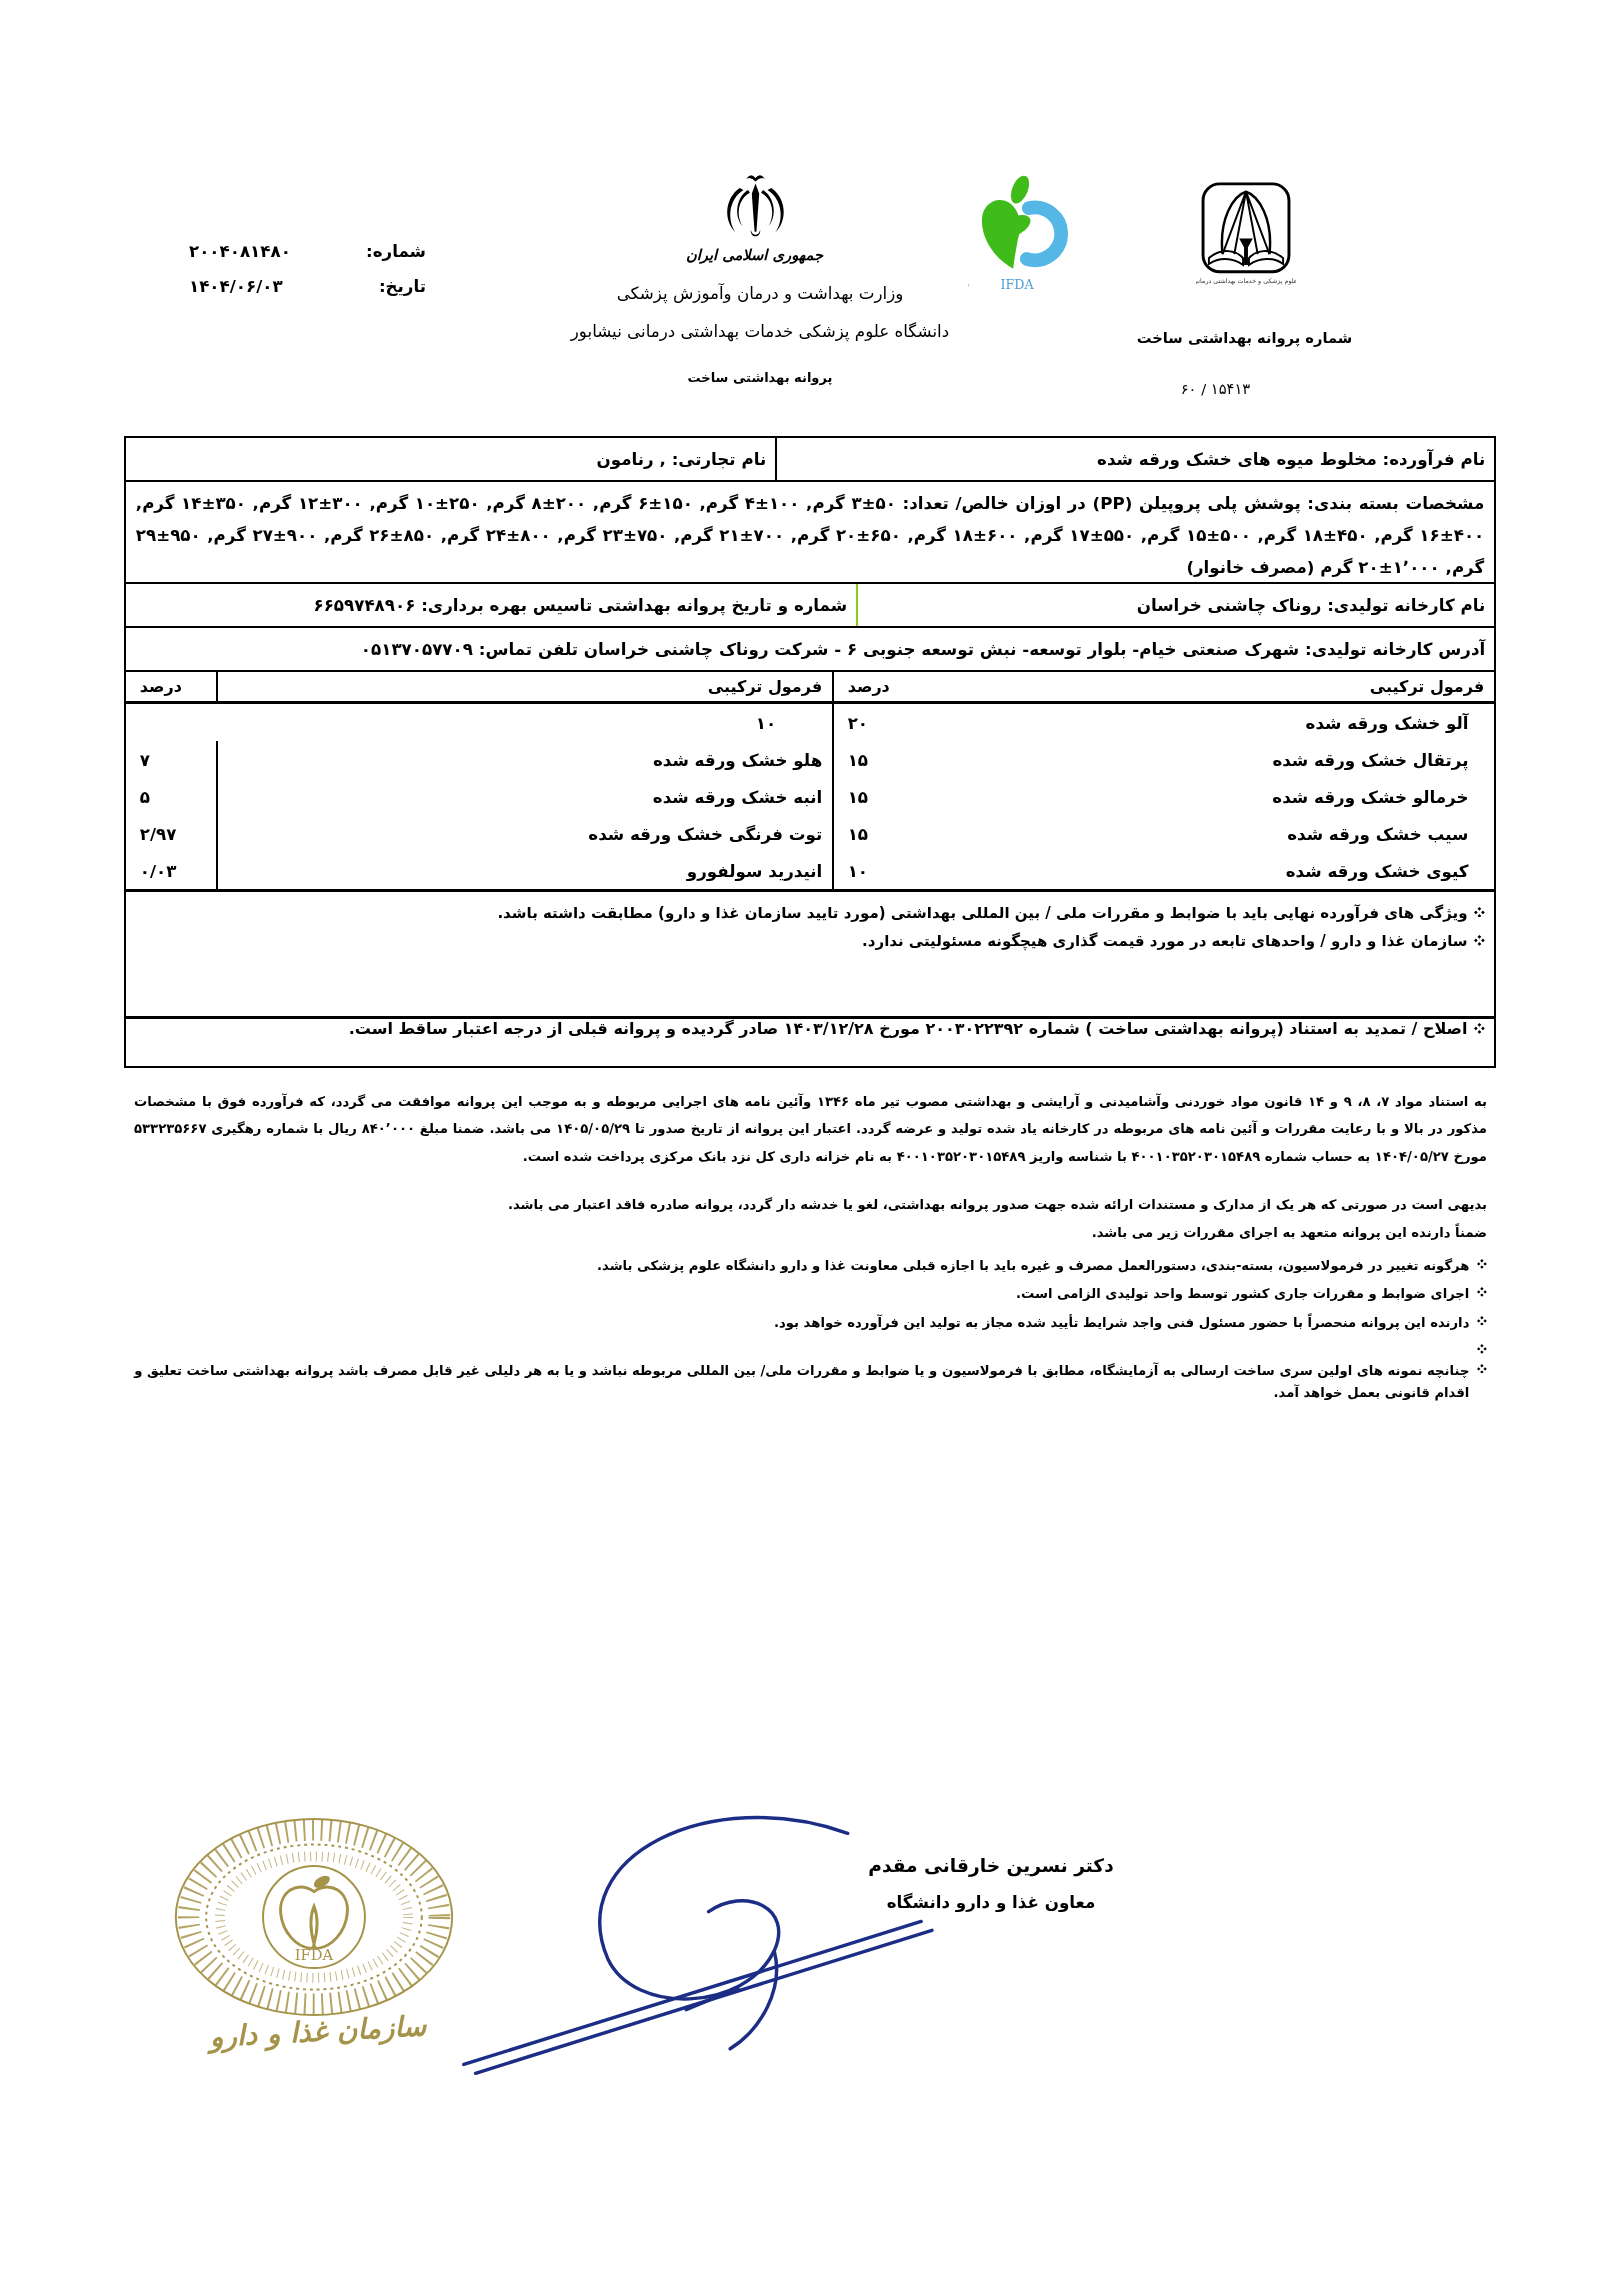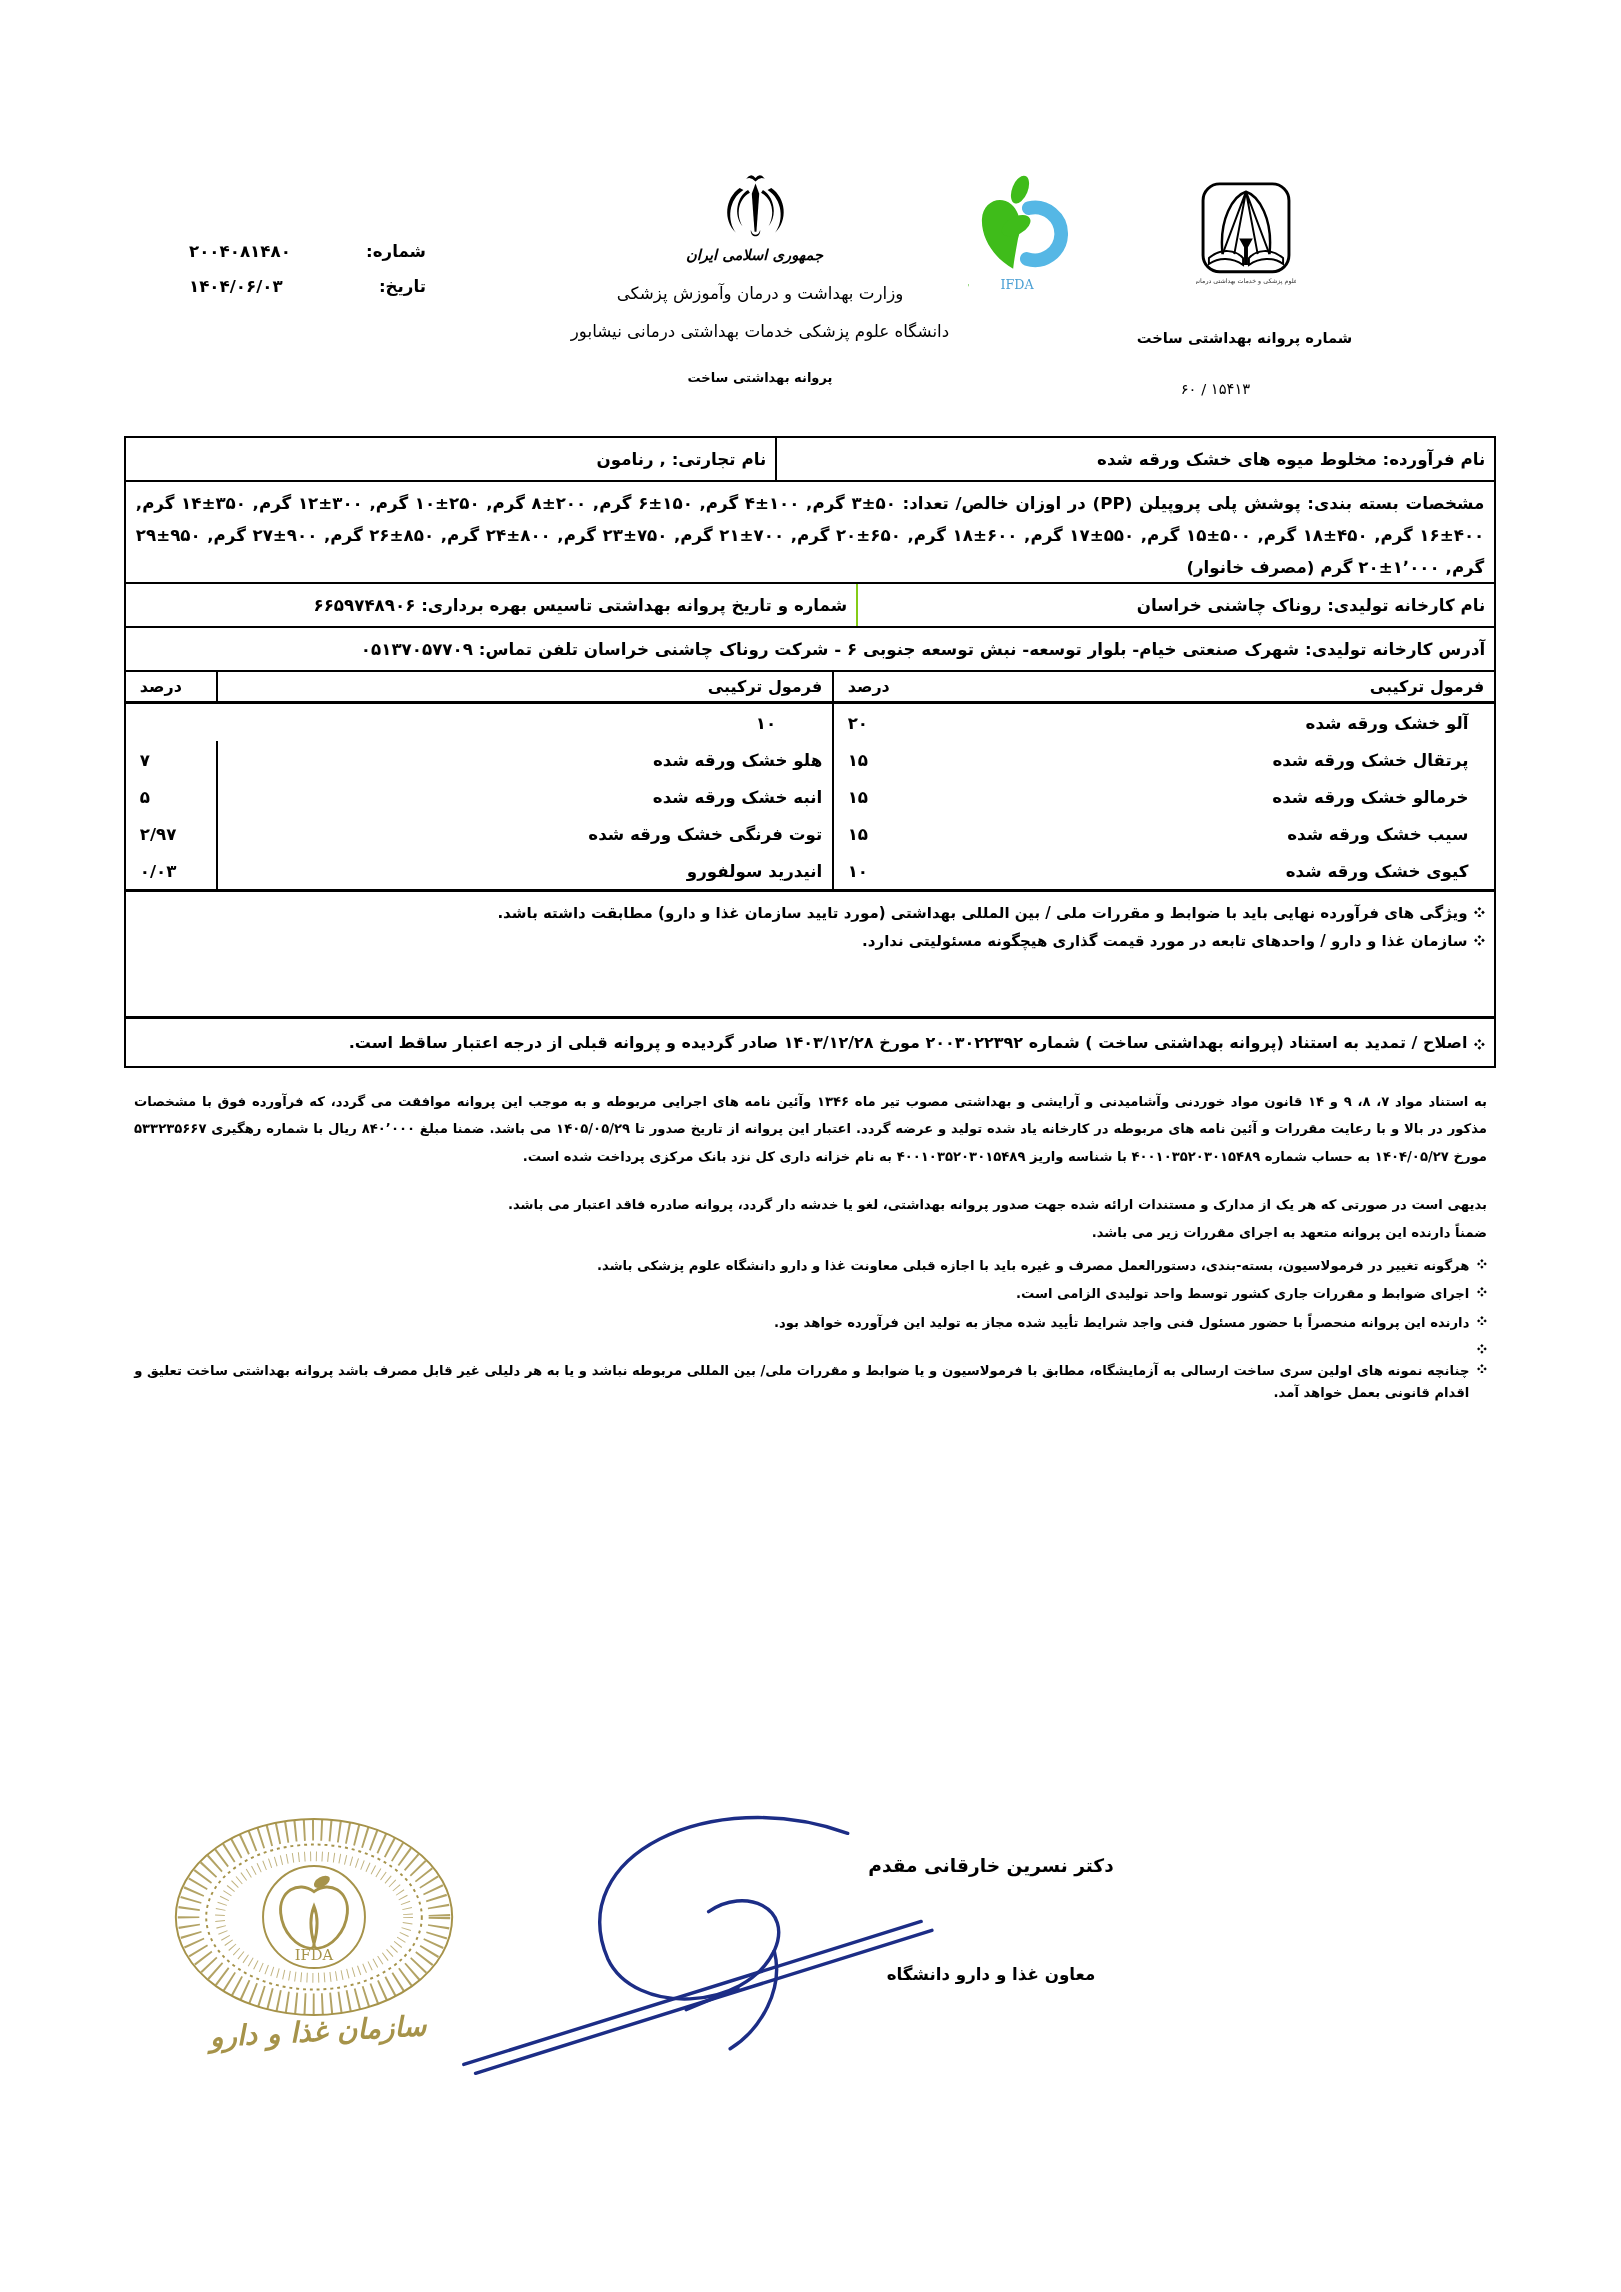--- a/index.html
+++ b/index.html
@@ -39,36 +39,36 @@
   .c-fr { width:574px; display:flex; align-items:center; padding-right:9.8px; }
   .c-pr { width:86px;  display:flex; align-items:center; padding-left:13.7px; direction:ltr; justify-content:flex-start; }
   .c-fl { width:616px; border-right:2px solid #000; display:flex; align-items:center; padding-right:9.8px; }
   .c-pl { width:90px;  border-right:2px solid #000; display:flex; align-items:center; padding-left:11.8px; direction:ltr; justify-content:flex-start; }
   .comp-section { border-bottom:3.9px solid #000; }
   .comp-row { display:flex; height:37px; }
   .comp-row .c-fr { padding-right:25.5px; }
   .notes-cell { height:127px; padding:10.8px 8.8px 0; border-bottom:3.9px solid #000; font-size:15px; }
   .note-line { display:flex; gap:6.9px; margin-bottom:7.8px; line-height:20.6px; align-items:flex-start; }
   .dia { flex:0 0 auto; margin-top:3.9px; }
-  .amend-row { height:47px; display:flex; align-items:center; gap:6.9px; padding:0 8.8px; font-size:16px; }
+  .amend-row { height:47px; display:flex; align-items:flex-start; gap:6.9px; padding:0 8.8px; font-size:16px; }
   
   .legal { position:absolute; left:134px; top:1088px; width:1353px; font-size:13.2px; font-weight:bold;
     line-height:27.4px; text-align:justify; }
   .void-note   { position:absolute; left:134px; top:1197px; width:1353px; font-size:13.2px; font-weight:bold; }
   .oblig-intro { position:absolute; left:134px; top:1225px; width:1353px; font-size:13.2px; font-weight:bold; }
   .obligs { position:absolute; left:134px; top:1255px; width:1353px; font-size:13.2px; font-weight:bold; }
   .oblig-item { display:flex; gap:7.8px; margin-bottom:5.9px; line-height:22.5px; align-items:flex-start; }
   
   .stamp { position:absolute; left:167px; top:1815px; }
   .stamp-caption { position:absolute; left:181px; top:2015px; width:274px; text-align:center;
     color:#a6934a; font-size:28px; font-weight:bold; font-style:italic; transform:rotate(-3deg);
     font-family:"DejaVu Serif", serif; }
   .sig-curves { position:absolute; left:407px; top:1802px; }
   .sig-name { position:absolute; left:838px; top:1855px; width:306px; text-align:center; font-size:18.6px; font-weight:bold; }
-  .sig-role { position:absolute; left:838px; top:1964px; width:306px; text-align:center; font-size:16.7px; font-weight:bold; }
+  .sig-role { position:absolute; left:838px; top:1892px; width:306px; text-align:center; font-size:16.7px; font-weight:bold; }
 </style>
 </head>
 <body>
 
 <div id="page">
 
   <div class="doc-meta">
     <div class="row">
       <span>شماره:</span>
       <span>۲۰۰۴۰۸۱۴۸۰</span>

